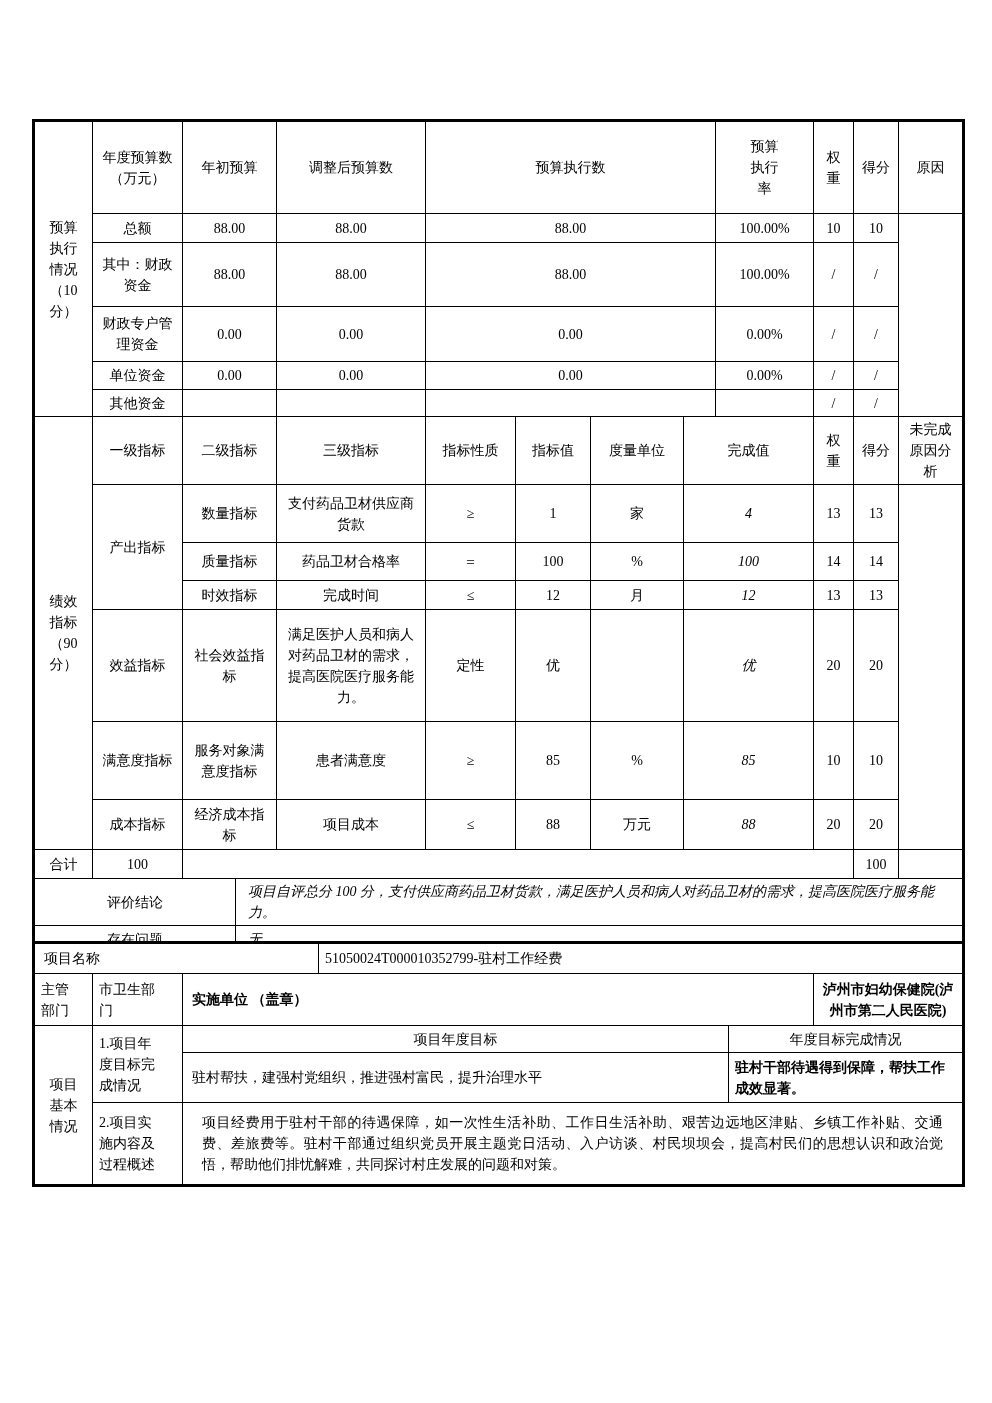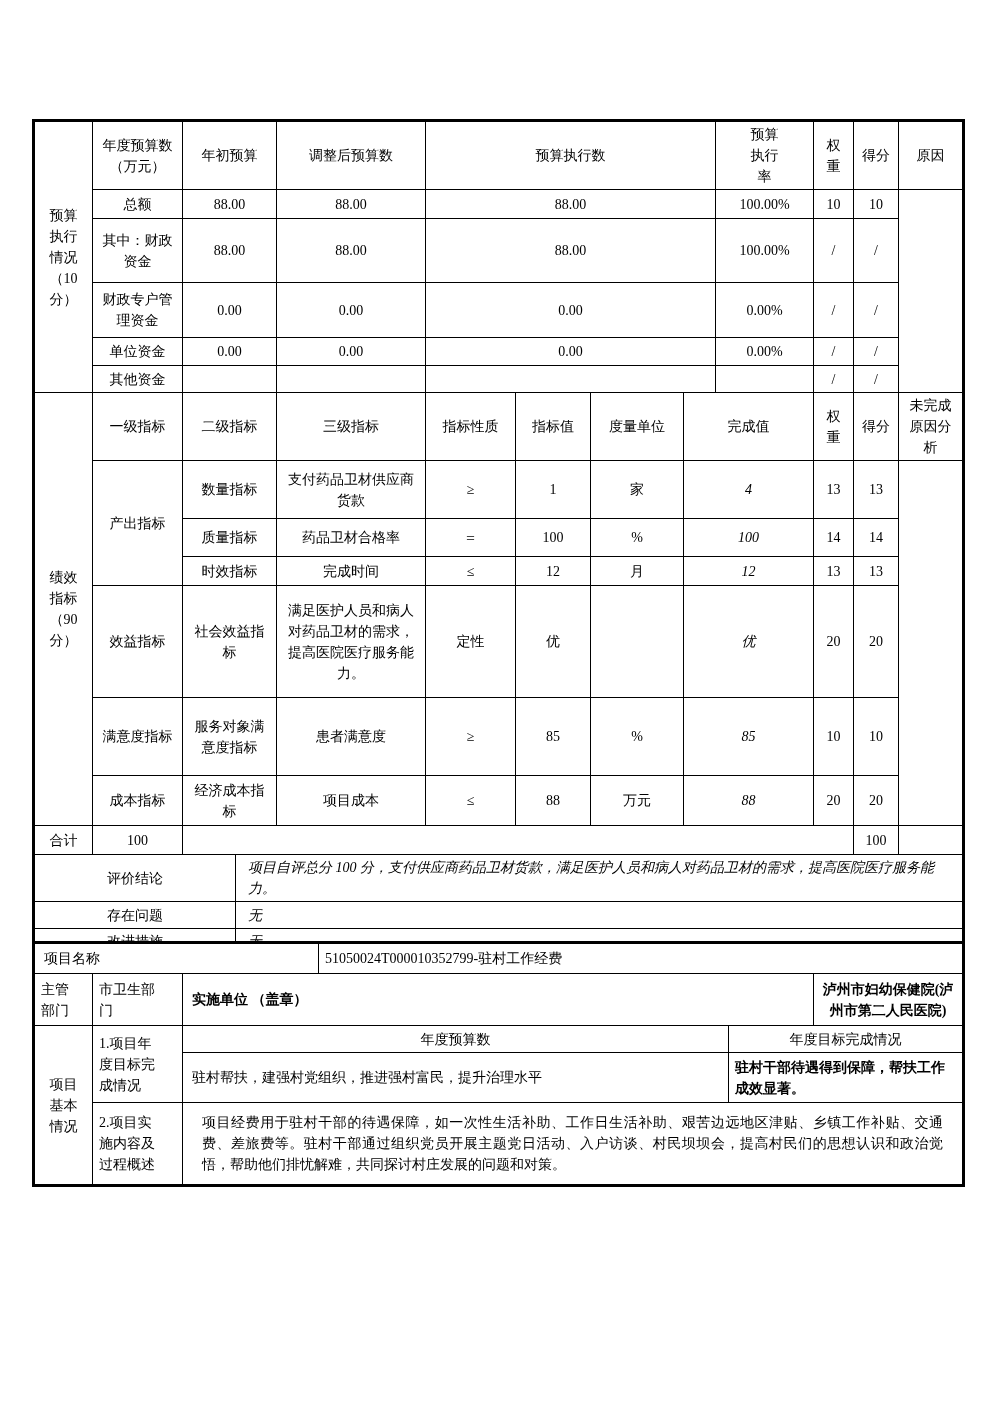--- a/index.html
+++ b/index.html
@@ -14,21 +14,21 @@
   td{
     border:1px solid #000;
     font-size:14px;line-height:1.5;
     text-align:center;vertical-align:middle;
     padding:2px 6px;overflow:hidden;word-break:break-all;
   }
   .lft{text-align:left;}
   .jst{text-align:justify;}
   .b{font-weight:bold;}
   .i{font-style:italic;}
-  .narrow36{width:36px;margin:0 auto;text-align:center;}
+  .narrow36{width:36px;margin:12px auto;text-align:center;}
   .narrow34{width:34px;margin:0 auto;text-align:center;}
   .narrow60{width:62px;margin:0 auto 0 0;text-align:left;}
   .narrow32{width:32px;margin:0 auto 0 0;text-align:left;}
   .title-cell{
     font-family:"Liberation Sans", sans-serif;
     font-size:23px;font-weight:bold;letter-spacing:1px;
   }
   .pad-l{padding-left:12px;}
 </style>
 </head>
@@ -310,21 +310,21 @@
         <col>
       </colgroup>
     <tbody>
         <tr style="height:27px">
       <td rowspan="3">
             <div class="narrow34">项目基本情况</div>
           </td>
       <td rowspan="2" class="lft">
             <div class="narrow60">1.项目年度目标完成情况</div>
           </td>
-      <td>年度预算数</td>
+      <td>项目年度目标</td>
       <td>年度目标完成情况</td>
     </tr>
     <tr style="height:50px">
       <td class="lft" style="padding-left:9px">驻村帮扶，建强村党组织，推进强村富民，提升治理水平</td>
       <td class="lft b" style="">驻村干部待遇得到保障，帮扶工作成效显著。</td>
     </tr>
     <tr style="height:82px">
       <td class="lft">
             <div class="narrow60">2.项目实施内容及过程概述</div>
           </td>

